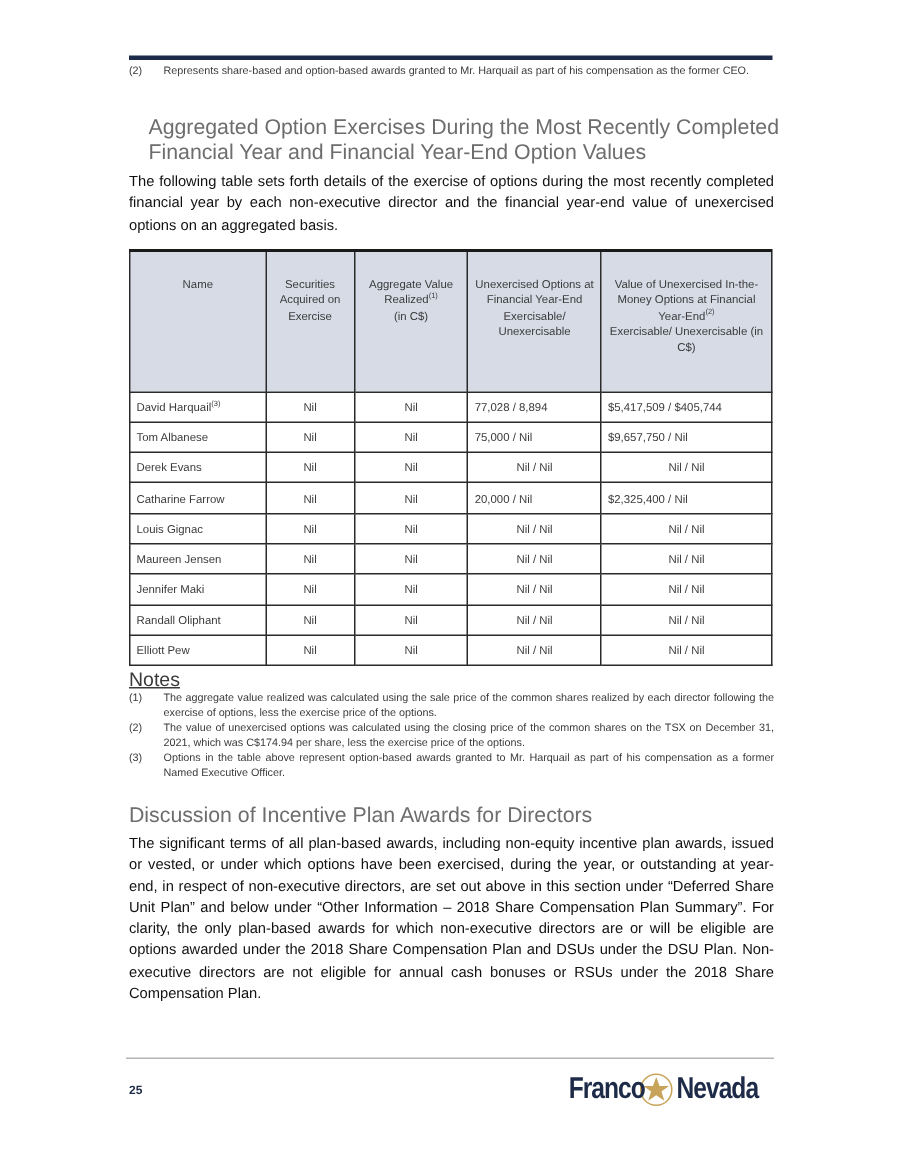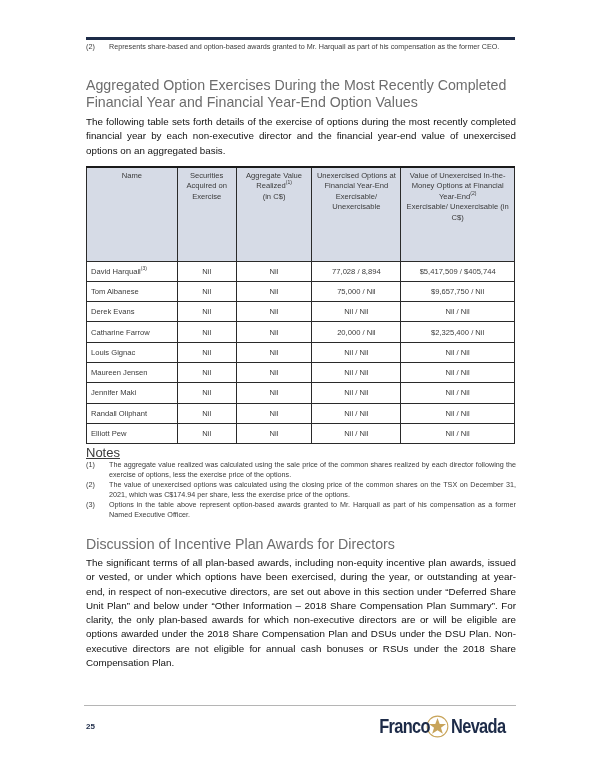--- a/index.html
+++ b/index.html
@@ -7,33 +7,33 @@
     body { position: relative; font-family: "Liberation Sans", sans-serif; color: #1a1a1a; }
 
     .top-rule { position: absolute; left: 86px; top: 37px; width: 429px; height: 3px; background: #1d2b48; }
 
     .fn-top { position: absolute; left: 86px; top: 42px; width: 430px; font-size: 7.2px; line-height: 10px; color: #3a3a3a; }
     .fn-row { display: flex; }
     .fn-num { width: 23px; flex: 0 0 23px; }
     .fn-text { flex: 1; text-align: justify; }
 
     .h2 { position: absolute; left: 86px; width: 430px; font-size: 14.2px; line-height: 17px; color: #6d6d6d; font-weight: normal; }
-    .h2.first { top: 77px; }
+    .h2.first { top: 77px; margin-left: 13px; }
     .h2.second { top: 536px; }
 
     .lead { position: absolute; left: 86px; width: 430px; font-size: 9.8px; line-height: 14.3px; color: #111; text-align: justify; }
     .lead.first { top: 115px; }
     .lead.second { top: 556px; }
 
     table.opt { position: absolute; left: 86px; top: 166px; width: 429px; border-collapse: collapse; font-size: 7.6px; color: #3a3a3a; }
     table.opt th, table.opt td { border: 1px solid #2a2a2a; }
-    table.opt thead th { background: #d6dbe6; font-weight: normal; text-align: center; vertical-align: top; padding: 3px 2px; line-height: 10.4px; height: 94px; }
+    table.opt thead th { background: #d6dbe6; font-weight: normal; text-align: center; vertical-align: top; padding: 17px 2px; line-height: 10.4px; height: 94px; }
     table.opt tbody td { height: 20.3px; padding: 0 4px; text-align: center; vertical-align: middle; }
     table.opt tbody td.name { text-align: left; }
-    table.opt tbody td.left { text-align: center; }
+    table.opt tbody td.left { text-align: left; }
     table.opt thead { border-top: 2px solid #1a1a1a; }
     sup { font-size: 5px; vertical-align: super; line-height: 0; }
 
     .notes-label { position: absolute; left: 86px; top: 445px; font-size: 13px; color: #3a3a3a; text-decoration: underline; }
     .notes { position: absolute; left: 86px; top: 460px; width: 430px; font-size: 7.2px; line-height: 9.9px; color: #3a3a3a; }
 
     .bottom-rule { position: absolute; left: 84px; top: 705px; width: 432px; height: 1px; background: #b5b5b5; }
     .page-num { position: absolute; left: 86px; top: 722px; font-size: 8px; font-weight: bold; color: #1d2b48; }
 
     .logo { position: absolute; left: 368px; top: 712px; height: 28px; display: flex; align-items: center; }

